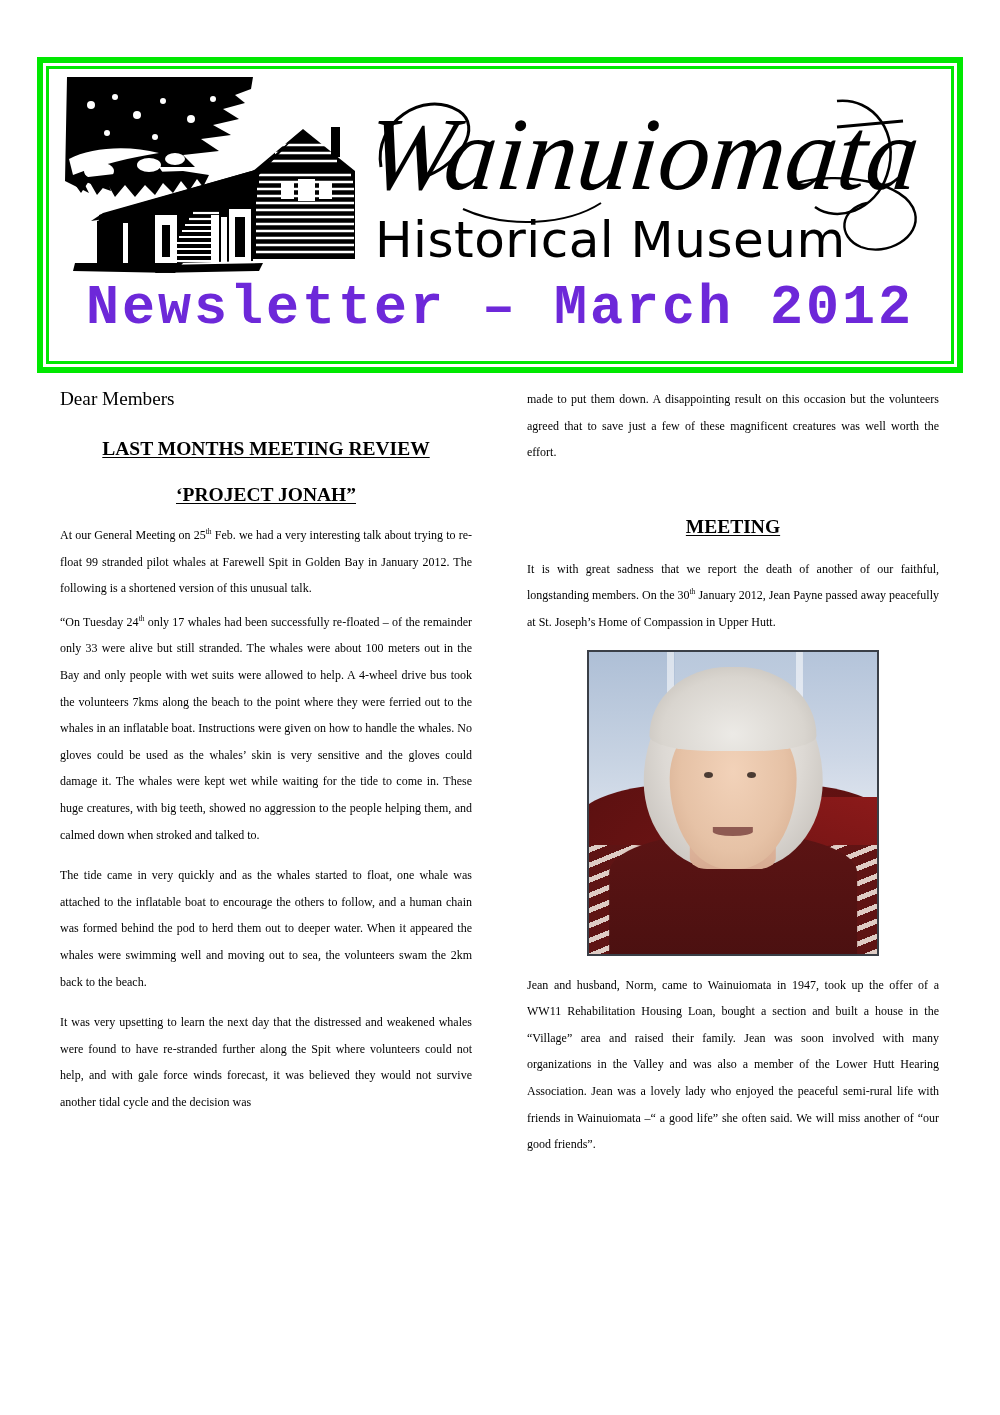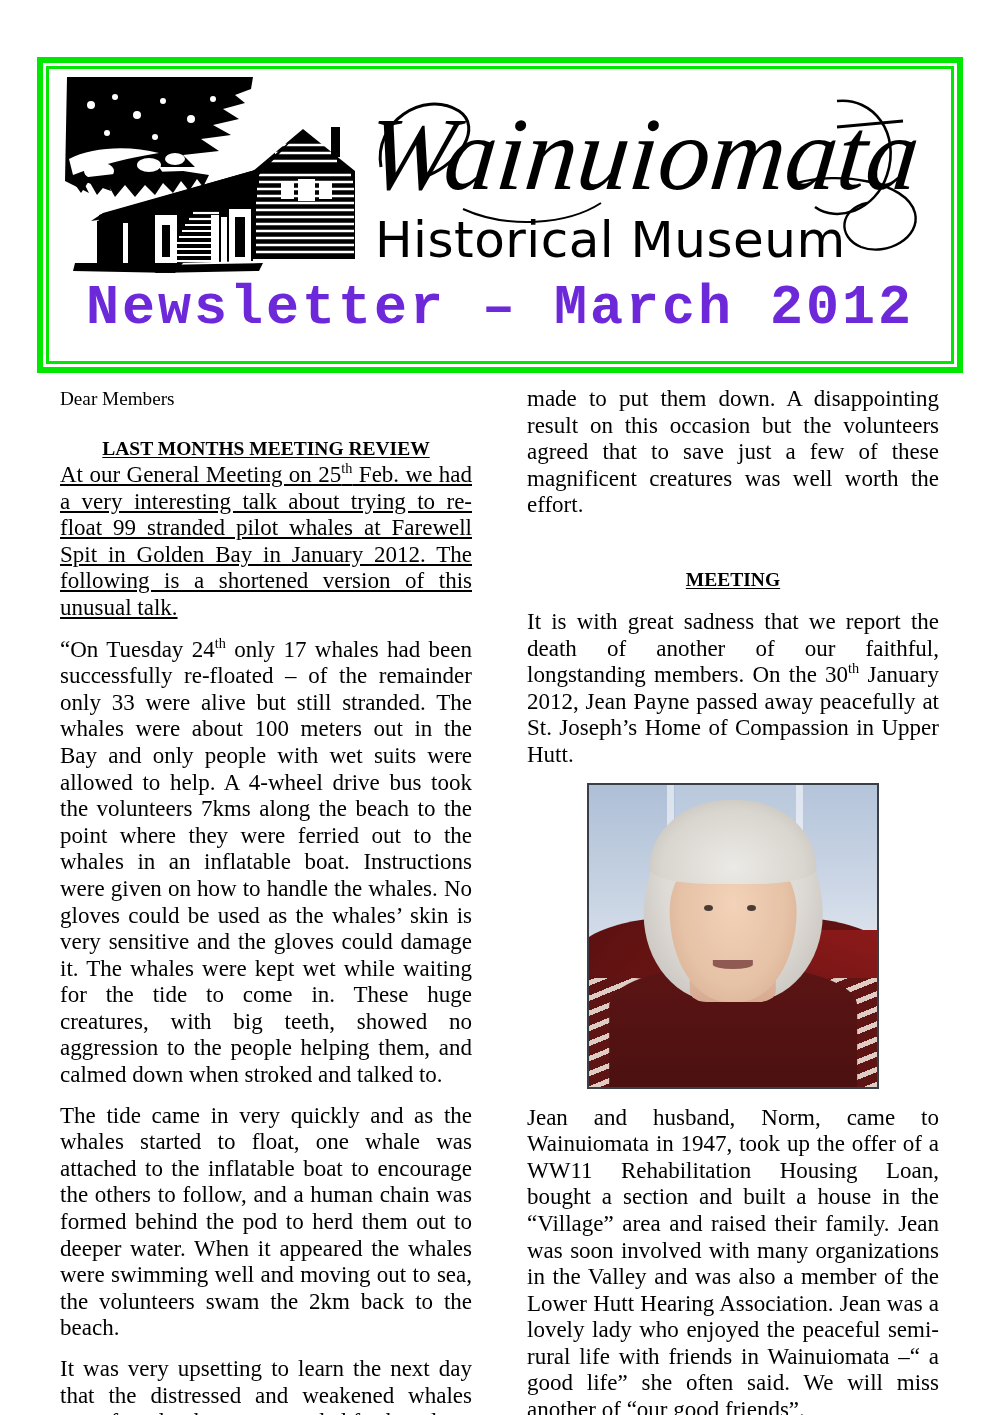--- a/index.html
+++ b/index.html
@@ -89,27 +89,27 @@
   .col {
     position: absolute;
     top: 0;
     width: 412px;
   }
   .col-left  { left: 60px; }
   .col-right { left: 527px; }
 
   p.body-text {
     margin: 0 0 14px 0;
-    font-size: 23px;
+    font-size: 12px;
     line-height: 26.6px;
     text-align: justify;
     text-justify: inter-word;
     hyphens: none;
   }
-  p.tight { margin-bottom: 15px; text-decoration: underline; }
+  p.tight { margin-bottom: 7px; }
 
   h2.section-head {
     margin: 22px 0 0 0;
     font-size: 19.5px;
     line-height: 26px;
     font-weight: bold;
     text-align: center;
     text-decoration: underline;
     text-underline-offset: 2px;
   }
@@ -358,20 +358,21 @@
   </div>
 
   <div class="columns">
 
     <div class="col col-left">
 
       <p class="greeting">Dear Members</p>
 
       <h2 class="section-head" style="margin-top:0">LAST MONTHS MEETING REVIEW</h2>
 
+      <h2 class="sub-head">‘PROJECT JONAH”</h2>
 
       <p class="body-text tight">
         <span>At our General Meeting on 25</span><sup>th</sup><span> Feb. we had a very interesting talk about trying to re-float 99 stranded pilot whales at Farewell Spit in Golden Bay in January 2012.    The following is a shortened version of this unusual talk.</span>
       </p>
 
       <p class="body-text">
         <span>“On Tuesday 24</span><sup>th</sup><span> only 17 whales had been successfully re-floated – of the remainder only 33 were alive but still stranded.    The whales were about 100 meters out in the Bay and only people with wet suits were allowed to help.    A 4-wheel drive bus took the volunteers 7kms along the beach to the point where they were ferried out to the whales in an inflatable boat.    Instructions were given on how to handle the whales.    No gloves could be used as the whales’ skin is very sensitive and the gloves could damage it.    The whales were kept wet while waiting for the tide to come in.    These huge creatures, with big teeth, showed no aggression to the people helping them, and calmed down when stroked and talked to.</span>
       </p>
 
       <p class="body-text">The tide came in very quickly and as the whales started to float, one whale was attached to the inflatable boat to encourage the others to follow, and a human chain was formed behind the pod to herd them out to deeper water.    When it appeared the whales were swimming well and moving out to sea, the volunteers swam the 2km back to the beach.</p>

